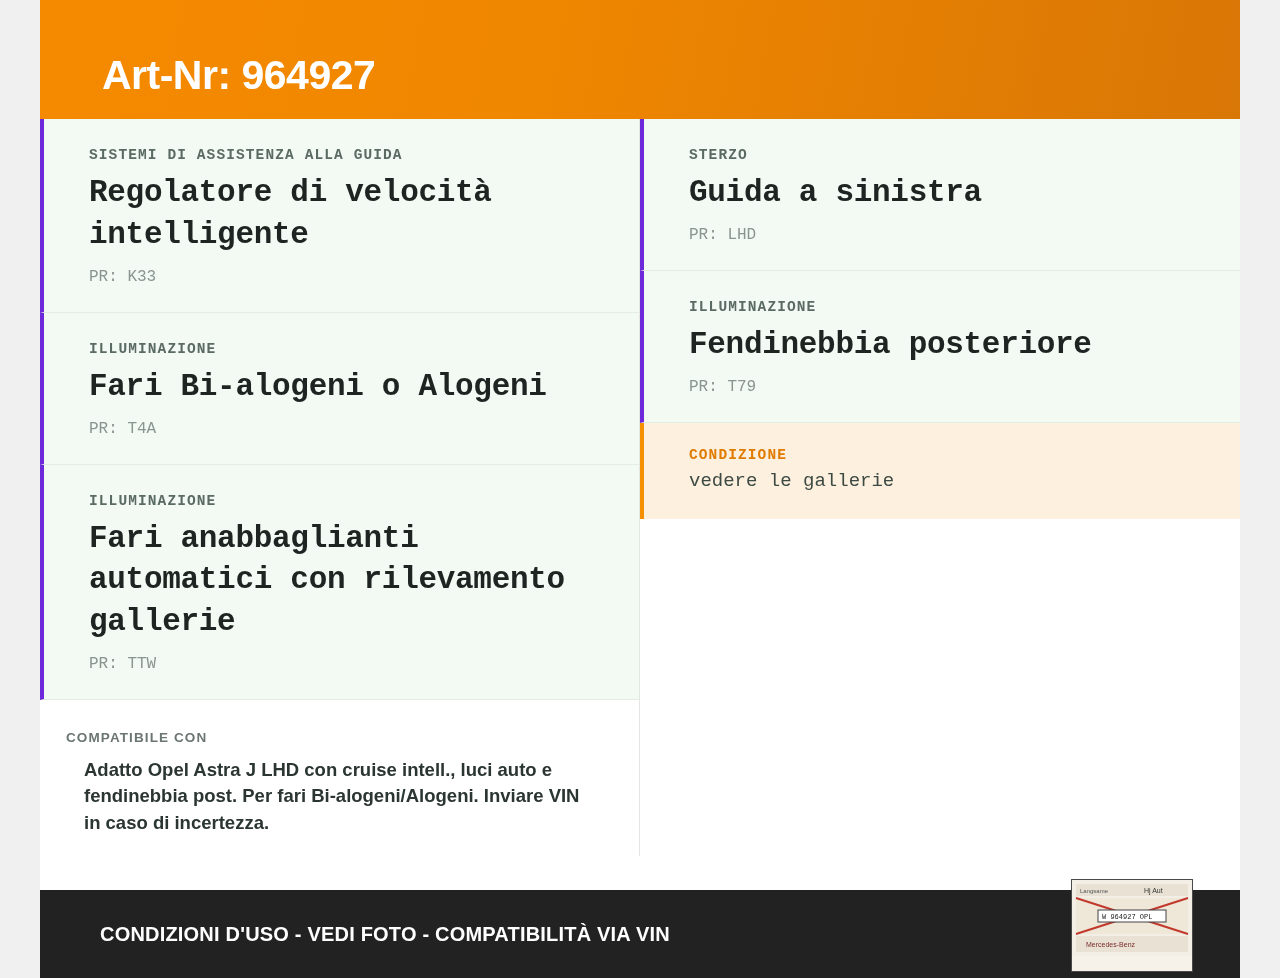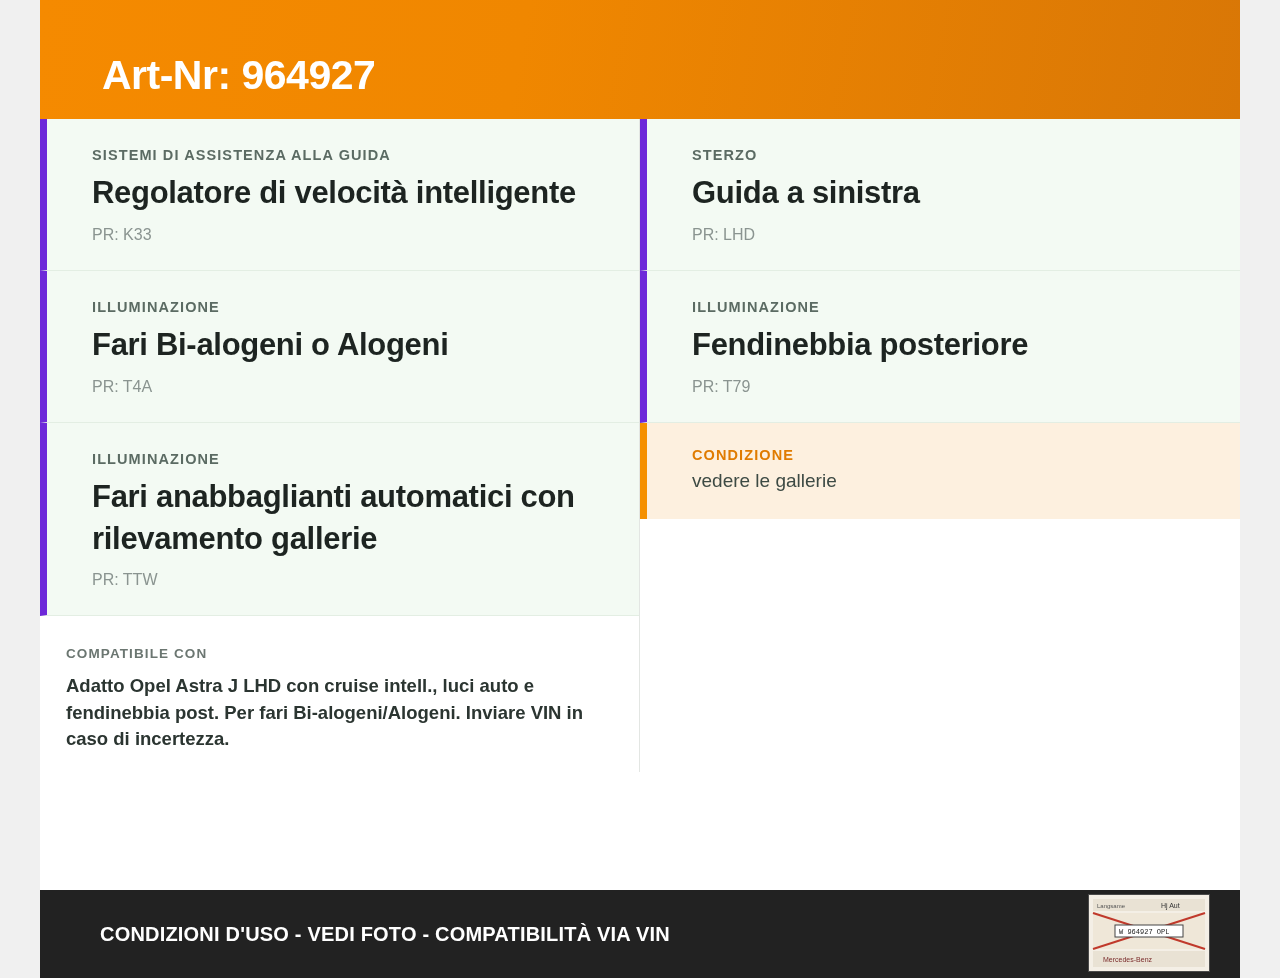--- a/index.html
+++ b/index.html
@@ -42,23 +42,24 @@
   }
   .col {
     width: 600px;
     position: relative;
   }
   .col-left { border-right: 1px solid #e3e6e3; }
   
   .feature {
     position: relative;
     background: #f3faf3;
-    border-left: 7px solid #6d28d9;
+    border-left: 4px solid #6d28d9;
     border-bottom: 1px solid #e3eee3;
     padding: 28px 44px 26px 45px;
+    font-family: Liberation Mono, monospace;
   }
   .feature.cond {
     background: #fdf0df;
     border-left-color: #f59000;
     border-bottom: none;
     padding-top: 24px;
   }
   .feature .cat {
     font-size: 14.5px;
     font-weight: bold;
@@ -96,20 +97,21 @@
     letter-spacing: 1.1px;
     color: #6b7671;
     text-transform: uppercase;
     margin-bottom: 12px;
   }
   #compat .text {
     font-size: 18.5px;
     font-weight: bold;
     color: #2b3531;
     line-height: 1.42;
+    margin-left: 18px;
   }
   
   #footer {
     position: absolute;
     left: 0;
     bottom: 0;
     width: 1200px;
     height: 88px;
     background: #222222;
     display: flex;
@@ -117,24 +119,24 @@
     padding-left: 60px;
   }
   #footer .ftext {
     color: #ffffff;
     font-size: 20px;
     font-weight: bold;
     letter-spacing: 0.2px;
   }
   #stamp {
     position: absolute;
-    right: 30px;
+    right: 47px;
     bottom: 6px;
     width: 122px;
-    height: 78px;
+    height: 93px;
     background: #f6f2ea;
     border: 1px solid #4a4a4a;
     overflow: hidden;
   }
   #stamp svg { display: block; }
 </style>
 </head>
 <body>
 
 <div id="sheet">

